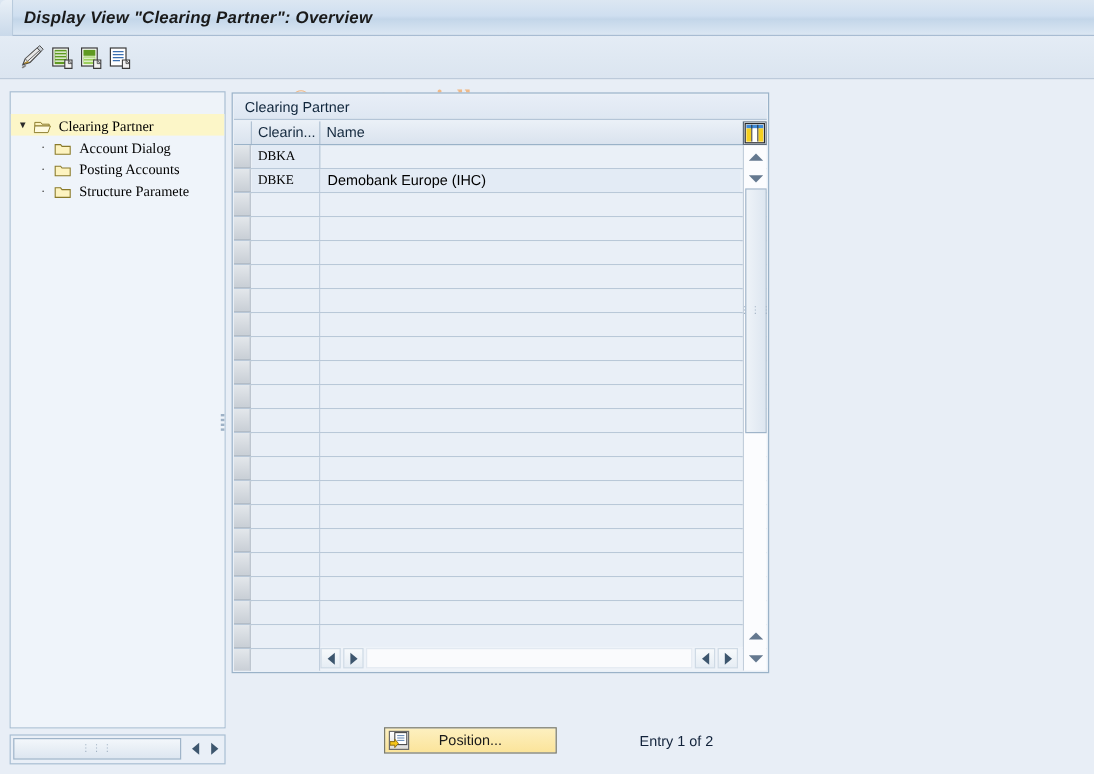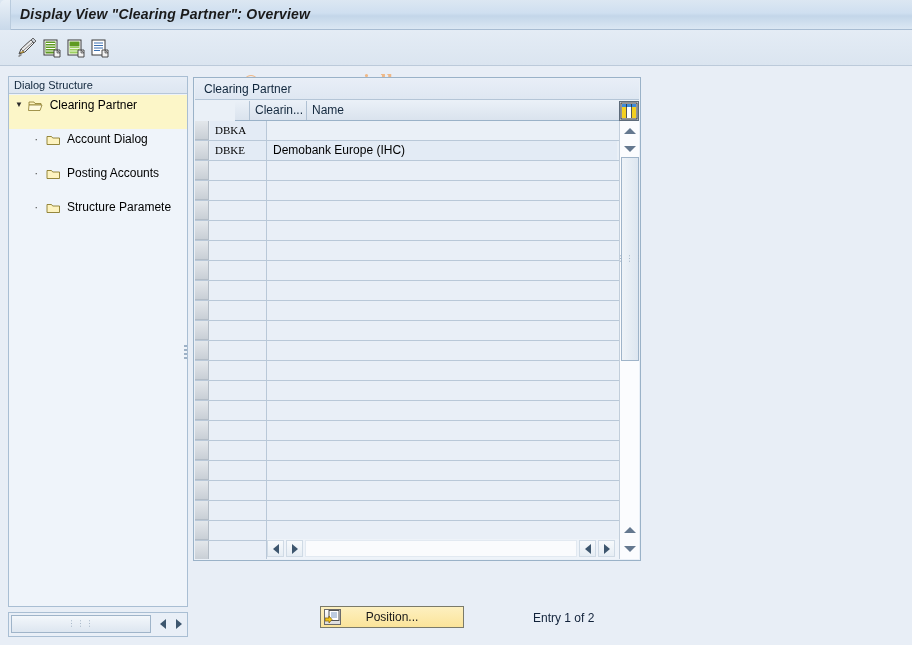--- a/index.html
+++ b/index.html
@@ -68,24 +68,25 @@
     font-size:11px;
     padding:2px 0 0 5px;
     color:#10263c;
   }
   .tree-body{
     position:absolute;left:0;top:18px;width:178px;height:511px;
     background:#eff4fa;
     overflow:hidden;
   }
   .tree-row{
-    position:relative;height:34px;line-height:18px;
+    position:relative;height:18px;line-height:18px;
     white-space:nowrap;font-size:12px;
     padding-left:4px;
     cursor:pointer;
+    font-family:Liberation Serif, serif;
   }
   .tree-row.sel{
     background:#fcf6c8;
   }
   .tree-row .twisty{
     display:inline-block;width:12px;text-align:center;
     font-size:8px;color:#2b2b2b;vertical-align:middle;
   }
   .tree-row .bullet{
     display:inline-block;width:12px;text-align:center;
@@ -150,21 +151,20 @@
   }
   .grid{
     position:absolute;left:1px;top:23px;width:444px;height:458px;
     overflow:hidden;
   }
   .hdr-row{
     position:absolute;left:0;top:0;height:20px;width:496px;
     background:linear-gradient(to bottom,#eaf0f7,#dae3ee);
     border-bottom:1px solid #9ab2c8;
     box-sizing:border-box;
-    margin-left:40px;
   }
   .hdr-cell{
     position:absolute;top:0;height:19px;line-height:19px;
     font-size:12px;color:#14293e;
     border-right:1px solid #b0c1d3;
     box-sizing:border-box;
     padding-left:5px;
     overflow:hidden;white-space:nowrap;
     cursor:pointer;
   }
@@ -329,21 +329,20 @@
       </g>
       <path d="M13 13 L19 13 L19 20 L13 20 Z" fill="#f2f2f2" stroke="#3a3a3a" stroke-width="0.9"></path>
       <path d="M16 13 L19 16 L16 16 Z" fill="#c0c0c0" stroke="#3a3a3a" stroke-width="0.6"></path>
     </svg>
   </div>
 
   <div class="watermark">© www.tutorialkart.com</div>
 </div>
 
 <div class="tree-panel">
-  <div class="tree-header">Dialog Structure</div>
   <div class="tree-body">
 
     <div class="tree-row sel">
       <span class="twisty">▼</span>
       <span class="ico-folder-open">
         <svg width="15" height="12" viewBox="0 0 15 12">
           <path d="M1 2 L6 2 L7 3.5 L13 3.5 L13 5 L1 5 Z" fill="#fdf3c0" stroke="#8a7a2a" stroke-width="0.8"></path>
           <path d="M1 5 L14 5 L12 10.5 L0.5 10.5 Z" fill="#fefae0" stroke="#8a7a2a" stroke-width="0.8"></path>
         </svg>
       </span>

